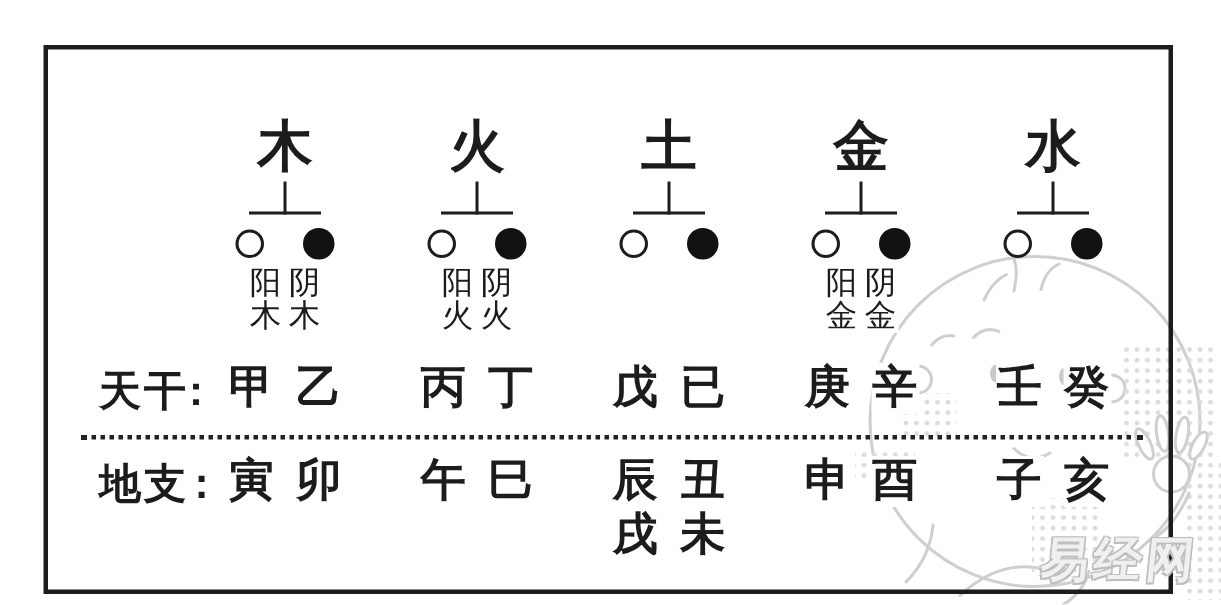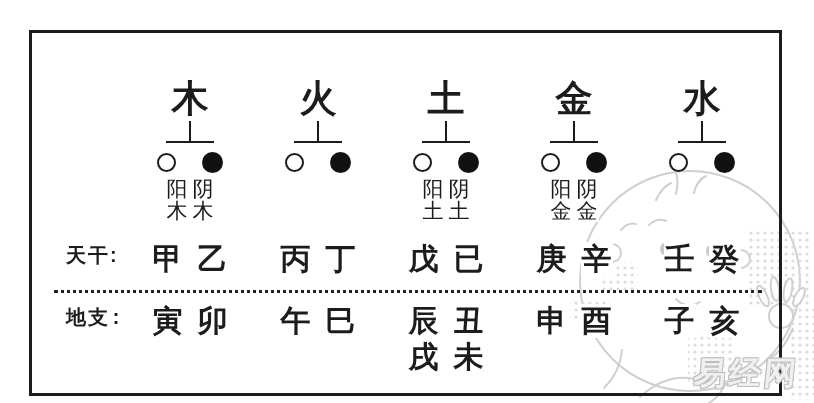--- a/index.html
+++ b/index.html
@@ -34,21 +34,21 @@
   .circles{display:flex;align-items:center;gap:26px;margin-top:8px;height:22px;}
   .c-yang{width:15px;height:15px;border:2px solid #1c1c1c;border-radius:50%;background:#fff;}
   .c-yin{width:21px;height:21px;border-radius:50%;background:#111;}
   .vlabels{display:flex;gap:2px;margin-top:5px;}
   .vlabel{
     width:24px;font-size:21px;line-height:22px;text-align:center;
     word-break:break-all;background:#fff;font-weight:500;
   }
   
   .rowlabel{
-    position:absolute;left:34px;font-size:20px;font-weight:700;letter-spacing:2px;
+    position:absolute;left:34px;font-size:28px;font-weight:700;letter-spacing:2px;
     background:#fff;white-space:nowrap;
   }
   .stems-label{top:209px;}
   .branches-label{top:271px;font-family:Liberation Mono, monospace;}
   .pair{
     position:absolute;width:116px;display:flex;justify-content:center;gap:13px;
     font-size:30px;font-weight:700;line-height:34px;
     font-family:"Liberation Serif","DejaVu Serif",serif;
   }
   .pair span{background:#fff;padding:0 1px;}
@@ -138,32 +138,32 @@
     </div>
   </div>
 
   <div class="col col-1">
     <div class="element">火</div>
     <div class="branch-glyph"></div>
     <div class="circles">
       <div class="c-yang"></div>
       <div class="c-yin"></div>
     </div>
+    <div class="vlabels">
+      <div class="vlabel">阳火</div>
+      <div class="vlabel">阴火</div>
+    </div>
   </div>
 
   <div class="col col-2">
     <div class="element">土</div>
     <div class="branch-glyph"></div>
     <div class="circles">
       <div class="c-yang"></div>
       <div class="c-yin"></div>
-    </div>
-    <div class="vlabels">
-      <div class="vlabel">阳土</div>
-      <div class="vlabel">阴土</div>
     </div>
   </div>
 
   <div class="col col-3">
     <div class="element">金</div>
     <div class="branch-glyph"></div>
     <div class="circles">
       <div class="c-yang"></div>
       <div class="c-yin"></div>
     </div>

